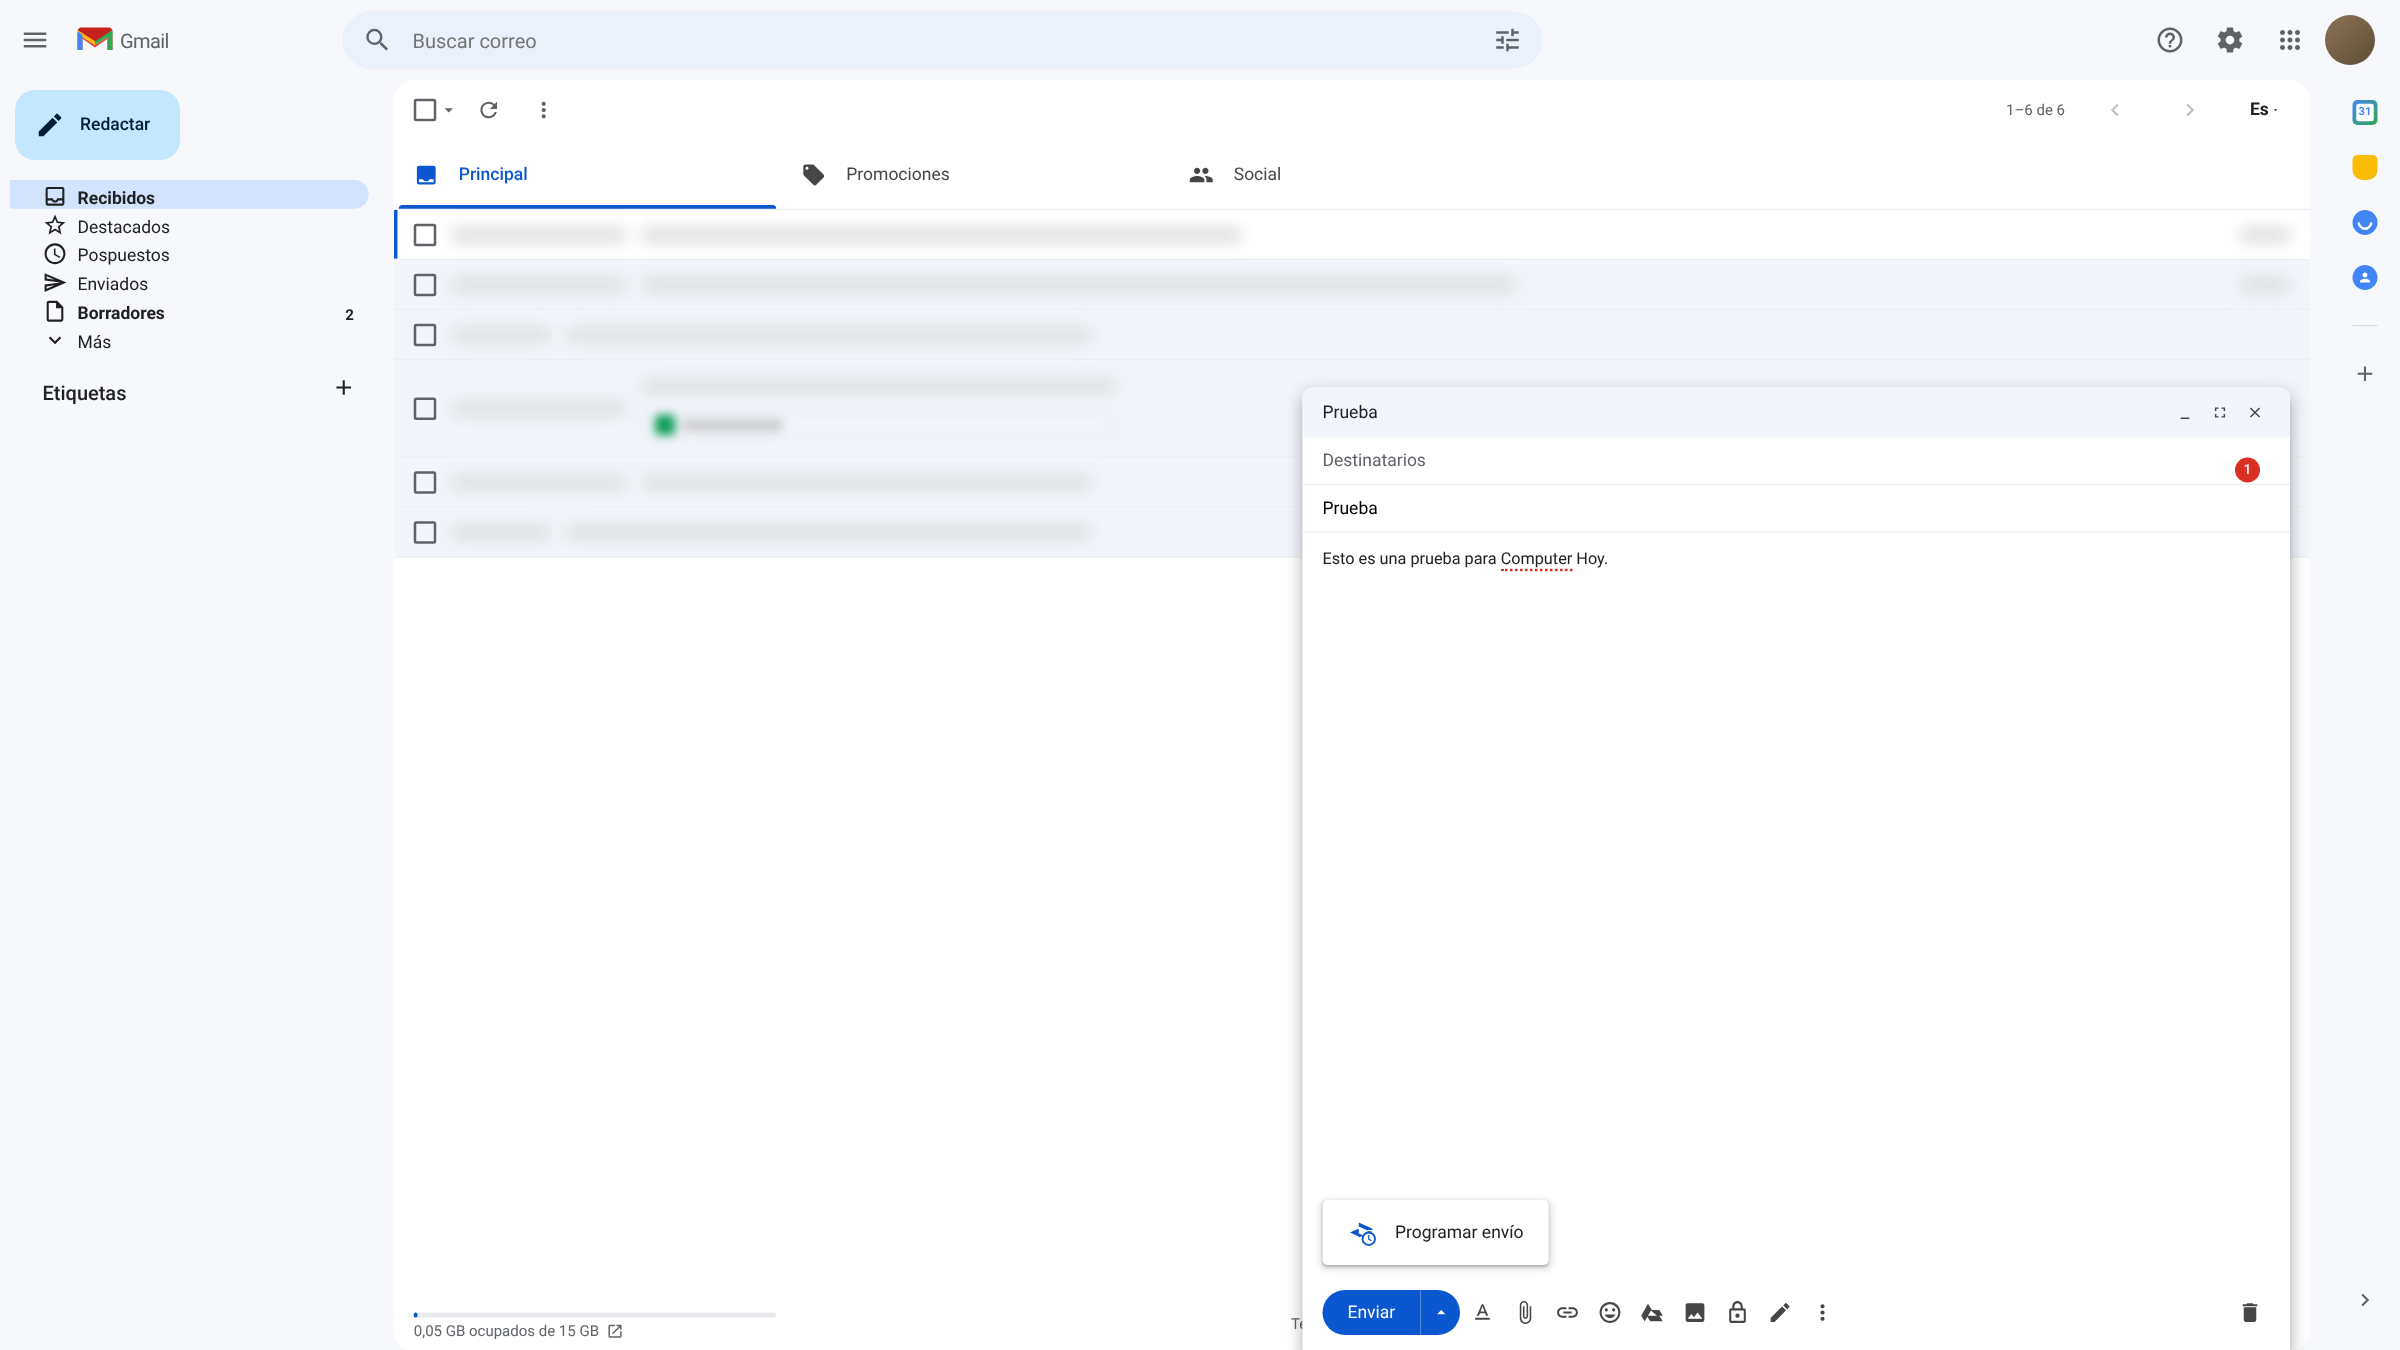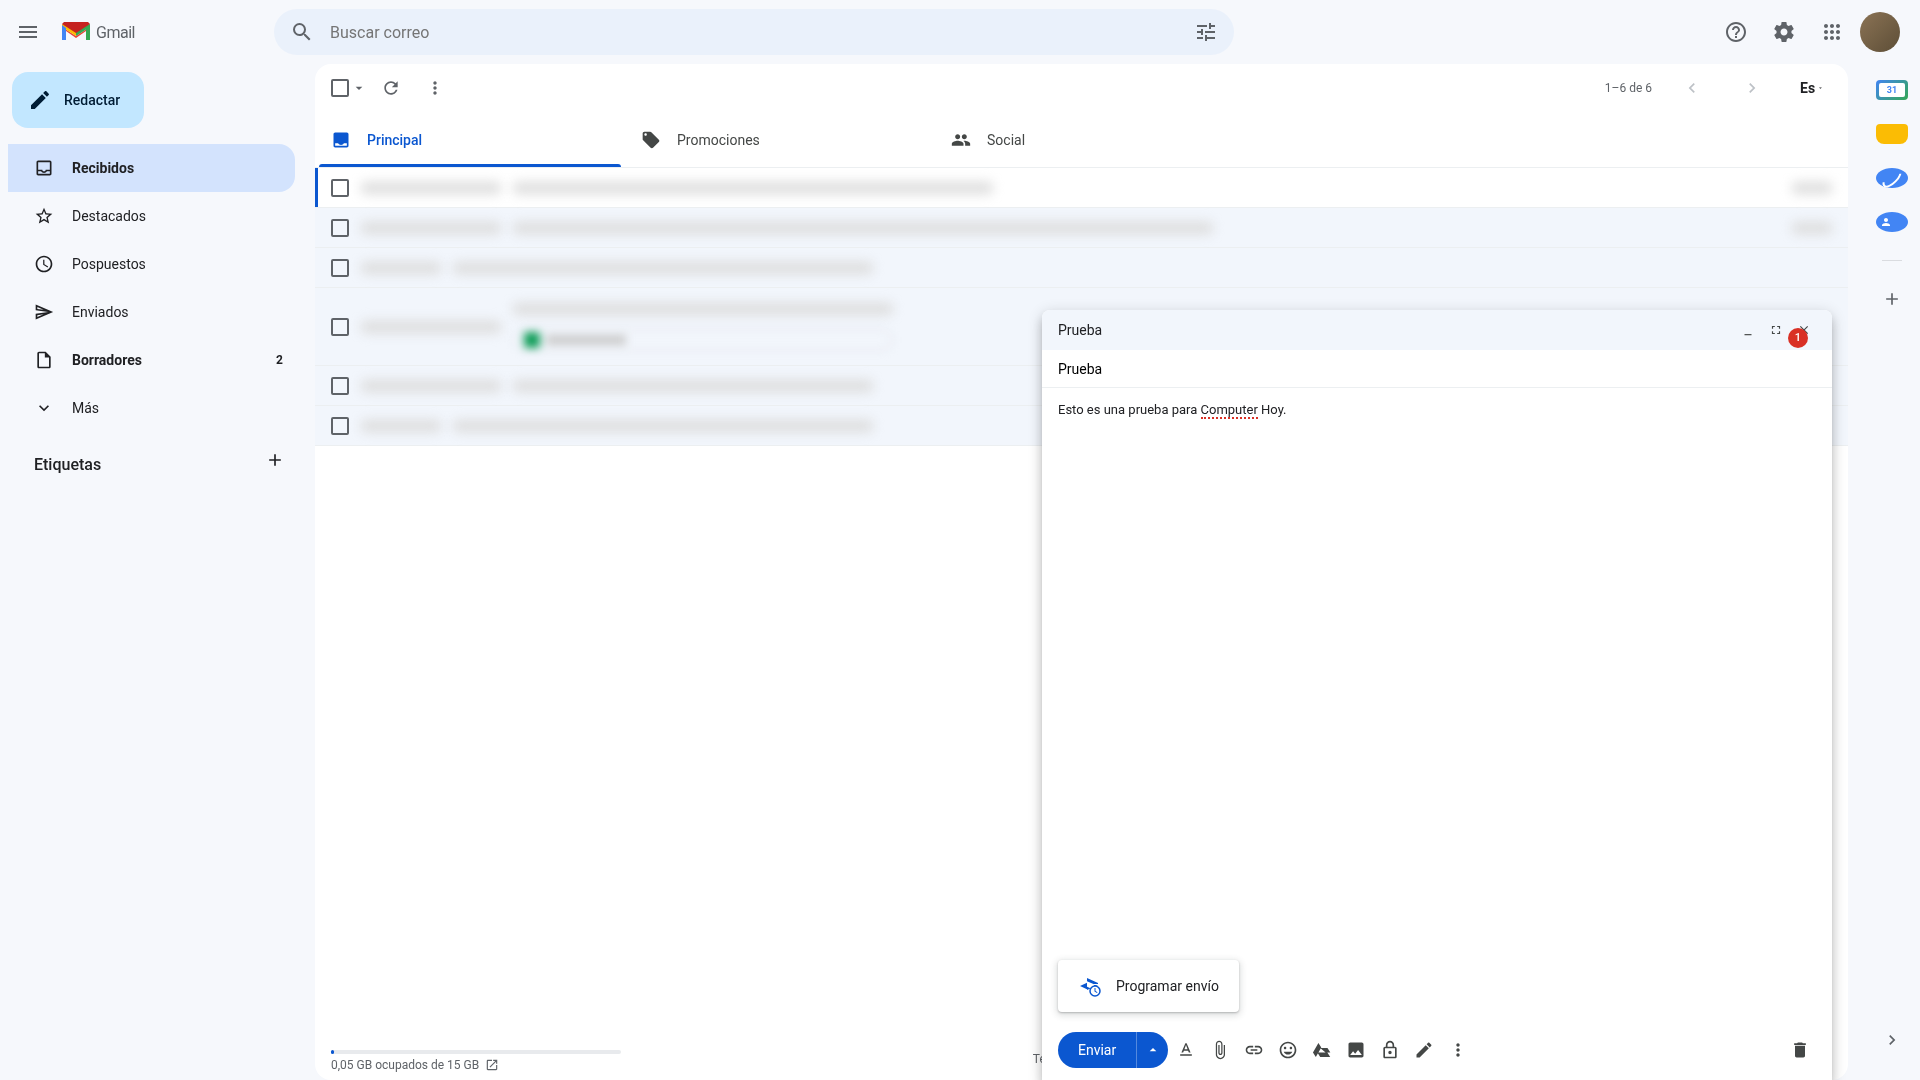--- a/index.html
+++ b/index.html
@@ -8,21 +8,21 @@
 .icon-btn{width:40px;height:40px;border-radius:50%;display:flex;align-items:center;justify-content:center;cursor:pointer;color:#5f6368}
 .logo-area{display:flex;align-items:center;gap:4px;padding-left:4px;min-width:200px}
 .logo-text{font-size:16px;color:#5f6368;letter-spacing:-0.5px}
 .search-bar{flex:0 0 960px;height:46px;background:#eaf1fb;border-radius:24px;display:flex;align-items:center;padding:0 8px;margin-left:10px}
 .search-input{flex:1;border:none;background:transparent;font-size:16px;padding:0 8px;outline:none;color:#5f6368}
 .header-right{margin-left:auto;display:flex;align-items:center;gap:8px;padding-right:12px}
 .avatar{width:40px;height:40px;border-radius:50%;background:linear-gradient(135deg,#8b7355,#5d4e37);border:none}
 .main{display:flex;height:calc(100% - 64px)}
 .sidebar{width:315px;padding:8px;flex-shrink:0}
 .compose-btn{height:56px;padding:0 24px 0 16px;background:#c2e7ff;border-radius:16px;display:inline-flex;align-items:center;gap:12px;font-size:14px;font-weight:500;color:#001d35;cursor:pointer;margin-bottom:16px;margin-left:4px}
-.nav-item{height:48px;border-radius:0 16px 16px 0;display:flex;align-items:center;padding:0 12px 0 26px;gap:18px;cursor:pointer;font-size:14px;margin-right:12px}
+.nav-item{height:23px;border-radius:0 16px 16px 0;display:flex;align-items:flex-end;padding:0 12px 0 26px;gap:8px;cursor:pointer;font-size:14px;margin-right:12px}
 .nav-item.active{background:#d3e3fd;font-weight:700}
 .nav-item .count{margin-left:auto;font-size:12px}
 .nav-item.bold{font-weight:700}
 .labels-header{display:flex;align-items:flex-end;justify-content:space-between;padding:14px 18px 6px 26px;font-weight:500;font-size:16px}
 .content{flex:1;background:#fff;border-radius:16px;margin-right:72px;overflow:hidden;display:flex;flex-direction:column;position:relative}
 .toolbar{height:48px;display:flex;align-items:center;padding:0 16px;gap:4px}
 .checkbox{width:18px;height:18px;border:2px solid #5f6368;border-radius:2px;cursor:pointer}
 .checkbox-wrap{display:flex;align-items:center;gap:2px}
 .toolbar-right{margin-left:auto;display:flex;align-items:center;gap:20px;color:#5f6368;font-size:12px}
 .lang-btn{font-weight:700;font-size:14px;color:#202124;display:flex;align-items:center;gap:2px;padding:0 8px}
@@ -35,21 +35,21 @@
 .mail-row.unread{background:#fff}
 .mail-row.read{background:#f2f6fc}
 .mail-row:first-child{box-shadow:inset 3px 0 0 #0b57d0}
 .blur{filter:blur(6px);color:#999;background:#ddd;border-radius:4px;height:12px}
 .blur.sender{width:140px}
 .blur.subject{width:480px}
 .blur.date{width:40px;margin-left:auto}
 .footer{padding:8px 16px;color:#5f6368;font-size:12px;display:flex;align-items:center;gap:8px}
 .footer-center{position:absolute;left:50%;transform:translateX(-50%);display:flex;gap:4px}
 .rail{position:absolute;right:0;top:64px;bottom:0;width:56px;display:flex;flex-direction:column;align-items:center;padding-top:16px;gap:24px}
-.rail-icon{width:32px;height:20px;border-radius:4px}
+.rail-icon{width:20px;height:20px;border-radius:4px}
 .rail-divider{width:20px;height:1px;background:#dadce0;margin:4px 0}
 .rail-expand{position:absolute;bottom:20px;width:40px;height:40px;border-radius:50%;display:flex;align-items:center;justify-content:center;cursor:pointer;color:#5f6368}
 
 .compose{position:absolute;right:88px;bottom:0;width:790px;height:770px;background:#fff;border-radius:8px 8px 0 0;box-shadow:0 8px 10px 1px rgba(0,0,0,0.14),0 3px 14px 2px rgba(0,0,0,0.12),0 5px 5px -3px rgba(0,0,0,0.2);display:flex;flex-direction:column;z-index:100}
 .compose-header{height:40px;background:#f2f6fc;border-radius:8px 8px 0 0;display:flex;align-items:center;padding:0 16px;font-size:14px;cursor:pointer}
 .compose-header-actions{margin-left:auto;display:flex;gap:4px}
 .compose-header-btn{width:24px;height:24px;display:flex;align-items:center;justify-content:center;cursor:pointer;color:#444746}
 .compose-field{height:38px;border-bottom:1px solid #eceff1;display:flex;align-items:center;padding:0 16px;font-size:14px}
 .compose-field input{border:none;outline:none;width:100%;font-size:14px}
 .compose-field.recipients{color:#5f6368}
@@ -346,20 +346,23 @@
             <path fill="#444746" d="M7 14H5v5h5v-2H7v-3zm-2-4h2V7h3V5H5v5zm12 7h-3v2h5v-5h-2v3zM14 5v2h3v3h2V5h-5z"></path>
           </svg>
       </div>
       <div class="compose-header-btn">
         <svg width="14" height="14" viewBox="0 0 24 24">
             <path fill="#444746" d="M19 6.41L17.59 5 12 10.59 6.41 5 5 6.41 10.59 12 5 17.59 6.41 19 12 13.41 17.59 19 19 17.59 13.41 12z"></path>
           </svg>
       </div>
     </div>
   </div>
+  <div class="compose-field recipients">
+    <span>Destinatarios</span>
+  </div>
   <div class="compose-field">
     <input value="Prueba" style="">
   </div>
   <div class="compose-body">
     <span>Esto es una prueba para </span><span class="spell-error">Computer</span><span> Hoy.</span>
     <div class="red-badge">1</div>
   </div>
 
   <div class="schedule-popup">
     <svg class="schedule-icon" width="24" height="24" viewBox="0 0 24 24">

